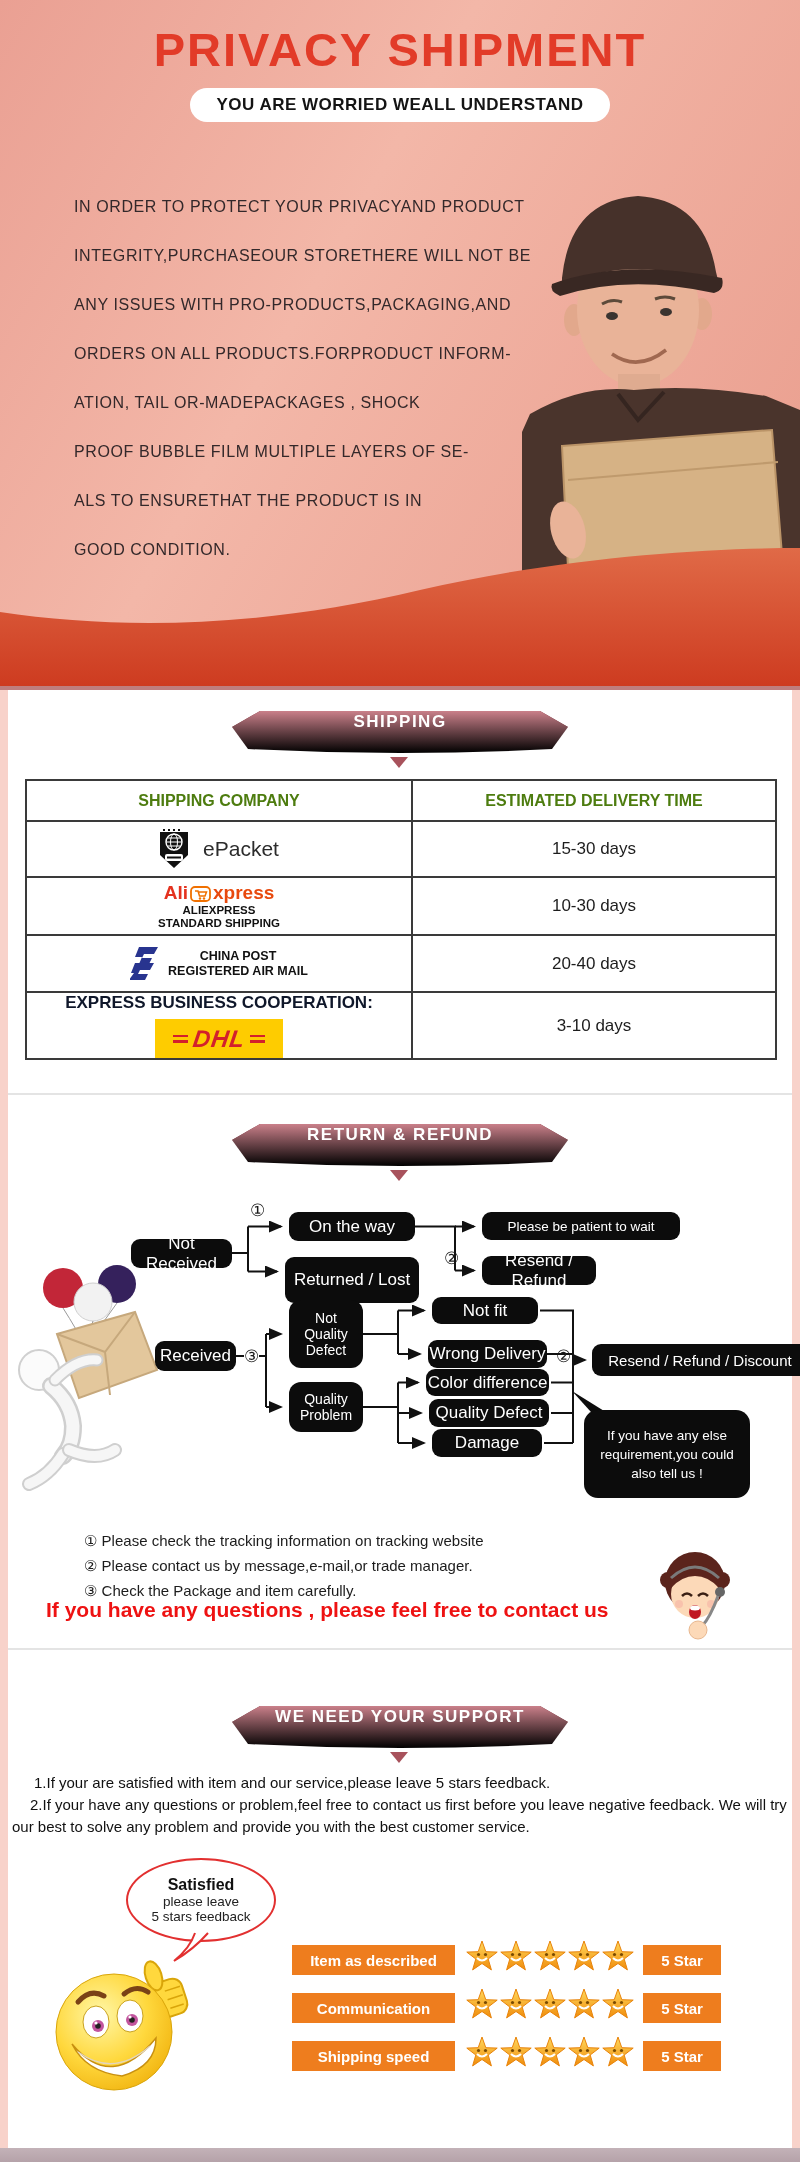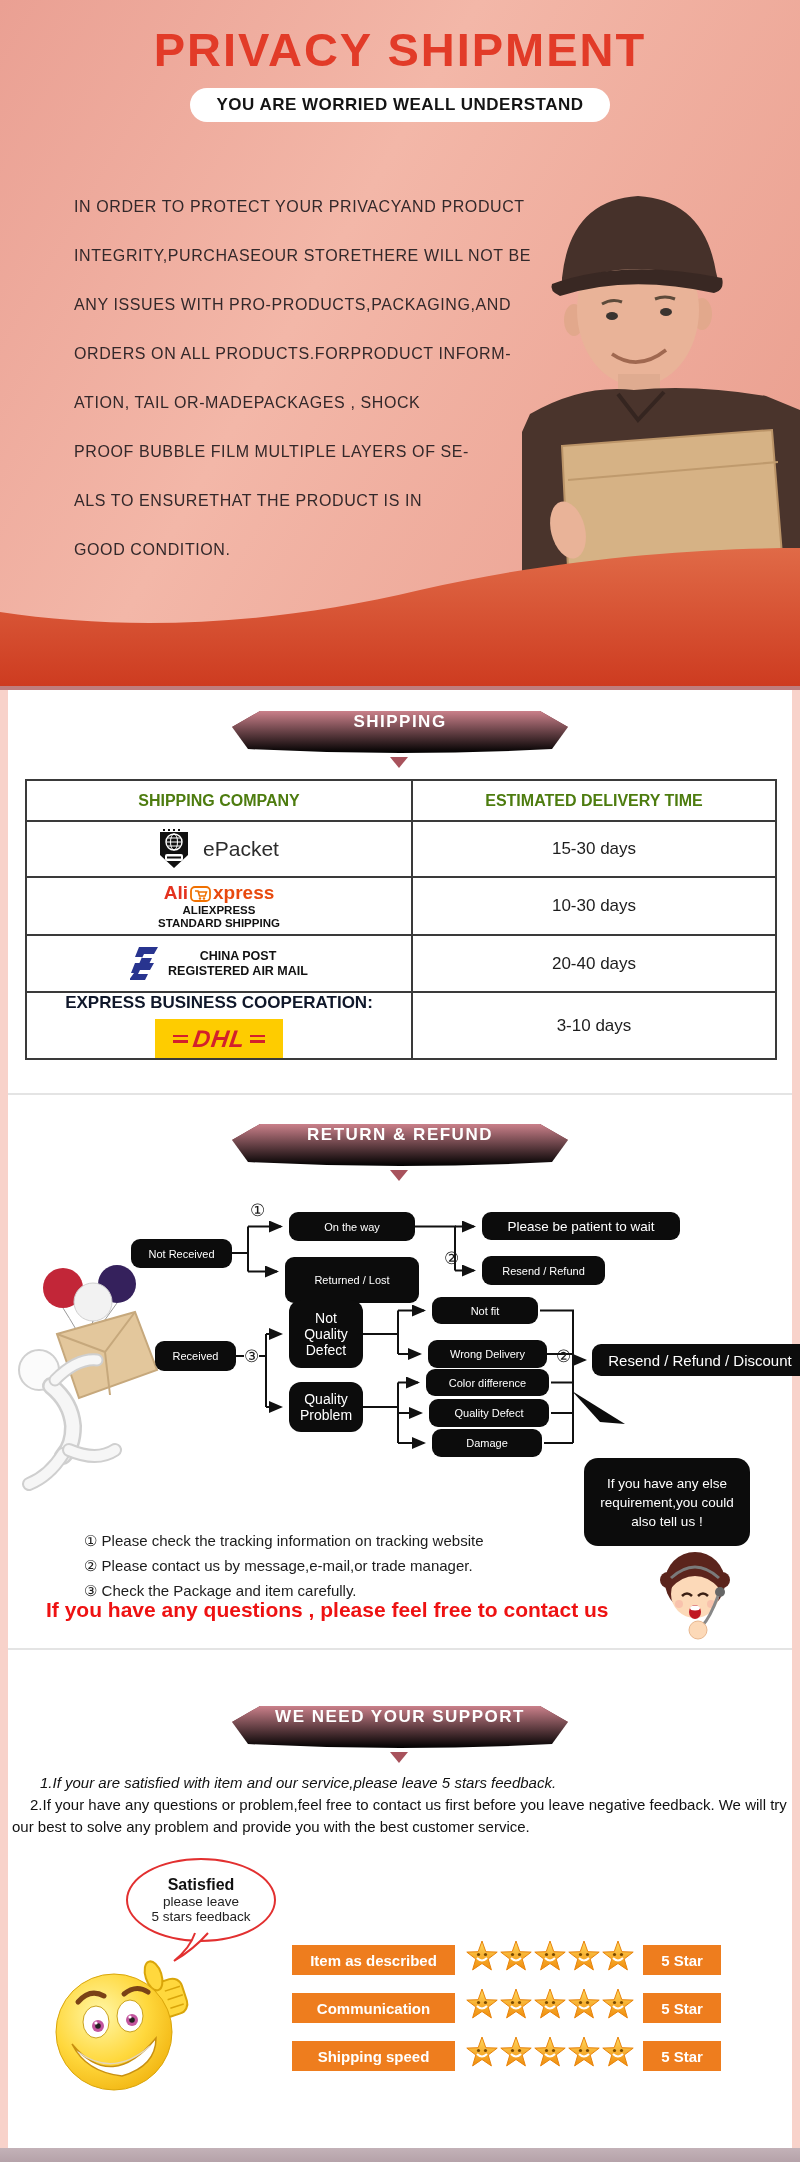--- a/index.html
+++ b/index.html
@@ -52,30 +52,30 @@
   .ali-x{font-size:19px;font-weight:800;color:#e8490d;}
   .dhl-label{font-size:17px;font-weight:700;color:#0f172a;margin-bottom:6px;}
   .dhl-box{width:128px;height:42px;background:#fecc00;display:flex;align-items:center;
         justify-content:center;gap:5px;}
   .dhl-dash{width:15px;height:8px;background:repeating-linear-gradient(180deg,#d3202c 0 2.5px,transparent 2.5px 5.5px);}
   .dhl-txt{font-size:24px;font-weight:900;font-style:italic;color:#d3202c;letter-spacing:1px;
         transform:skewX(-8deg);}
 
   
   .pill{position:absolute;background:#0c0c0c;color:#fff;border-radius:9px;display:flex;
-        align-items:center;justify-content:center;text-align:center;font-size:11px;}
+        align-items:center;justify-content:center;text-align:center;font-size:17px;}
   .circ{position:absolute;font-size:17px;color:#1a1a1a;}
   .notes{position:absolute;left:84px;top:1528px;font-size:15px;color:#1c1c1c;}
   .notes div{height:25px;line-height:25px;}
   .contact{position:absolute;left:46px;top:1598px;font-size:21px;font-weight:700;color:#ee1212;}
 
   
   .sup-p{position:absolute;left:12px;top:1772px;width:778px;font-size:15px;color:#111;
         line-height:22px;}
-  .sup-p .p1{margin-left:28px;font-style:italic;}
+  .sup-p .p1{margin-left:22px;}
   .sup-p .p2{text-indent:18px;}
   .sat-bubble{position:absolute;left:126px;top:1858px;width:146px;height:80px;background:#fff;
         border:2px solid #e23030;border-radius:50%;display:flex;flex-direction:column;
         align-items:center;justify-content:center;}
   .sat-bubble .b1{font-size:16px;font-weight:700;color:#111;}
   .sat-bubble .b2{font-size:13.5px;color:#222;line-height:15px;}
   .rating-row{position:absolute;left:292px;height:32px;display:flex;align-items:center;}
   .rlabel{width:163px;height:30px;background:#ee7d1e;color:#fff;font-size:15px;font-weight:700;
         display:flex;align-items:center;justify-content:center;}
   .stars{display:flex;margin-left:9px;margin-top:-4px;}
@@ -298,36 +298,36 @@
     </g>
     <polygon points="572,196 600,227 625,229" fill="#0c0c0c"></polygon>
   </svg>
 
   <div class="pill" style="left:131px;top:1239px;width:101px;height:29px;">Not Received</div>
   <div class="circ" style="left:250px;top:1200px;">①</div>
   <div class="pill" style="left:289px;top:1212px;width:126px;height:29px;">On the way</div>
   <div class="pill" style="left:482px;top:1212px;width:198px;height:28px;font-size:13.5px;">Please be patient to wait</div>
   <div class="pill" style="left:285px;top:1257px;width:134px;height:46px;">Returned / Lost</div>
   <div class="circ" style="left:444px;top:1248px;">②</div>
-  <div class="pill" style="left:482px;top:1256px;width:123px;height:29px;">Resend / Refund</div>
+  <div class="pill" style="left:482px;top:1256px;width:114px;height:29px;">Resend / Refund</div>
   <div class="pill" style="left:155px;top:1341px;width:81px;height:30px;">Received</div>
   <div class="circ" style="left:244px;top:1346px;background:#fff;">③</div>
   <div class="pill pre" style="left:289px;top:1300px;width:74px;height:68px;border-radius:12px;font-size:14px;line-height:16px;">Not
 Quality
 Defect</div>
   <div class="pill pre" style="left:289px;top:1382px;width:74px;height:50px;border-radius:12px;font-size:14px;line-height:16px;">Quality
 Problem</div>
   <div class="pill" style="left:432px;top:1297px;width:106px;height:27px;">Not fit</div>
   <div class="pill" style="left:428px;top:1340px;width:119px;height:28px;">Wrong Delivery</div>
   <div class="pill" style="left:426px;top:1369px;width:123px;height:27px;">Color difference</div>
   <div class="pill" style="left:429px;top:1399px;width:120px;height:28px;">Quality Defect</div>
   <div class="pill" style="left:432px;top:1429px;width:110px;height:28px;">Damage</div>
   <div class="circ" style="left:556px;top:1346px;">②</div>
   <div class="pill" style="left:592px;top:1344px;width:216px;height:32px;font-size:15px;">Resend / Refund / Discount</div>
-  <div class="pill pre" style="left:584px;top:1410px;width:166px;height:88px;border-radius:14px;font-size:13.5px;line-height:19px;margin-top:48px;">If you have any else
+  <div class="pill pre" style="left:584px;top:1410px;width:166px;height:88px;border-radius:14px;font-size:13.5px;line-height:19px;">If you have any else
 requirement,you could
 also tell us !</div>
 
   <div class="notes">
     <div>① Please check the tracking information on tracking website</div>
     <div>② Please contact us by message,e-mail,or trade manager.</div>
     <div>③ Check the Package and item carefully.</div>
   </div>
   <div class="contact">If you have any questions ,  please feel free to contact us</div>
 

